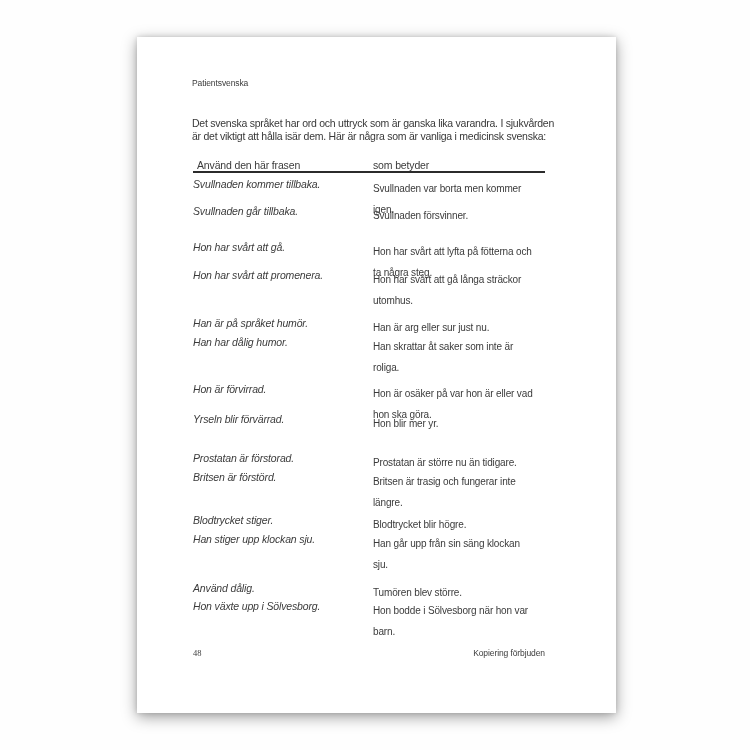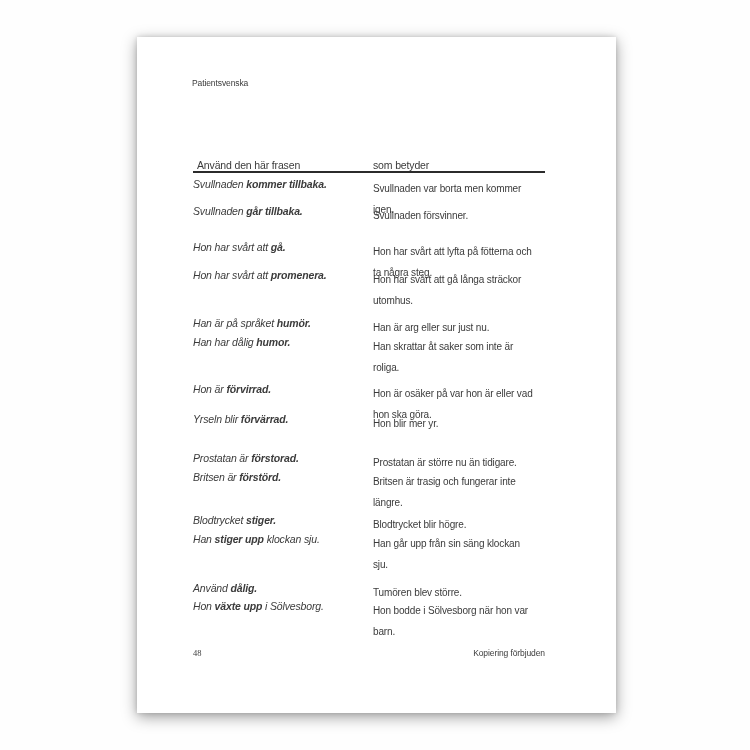--- a/index.html
+++ b/index.html
@@ -69,21 +69,21 @@
     position: absolute;
     left: 56px;
     top: 0;
     width: 182px;
     font-size: 10.5px;
     line-height: 12.5px;
     letter-spacing: -0.15px;
     font-style: italic;
     color: #3b3b3b;
   }
-  .cell-left .bold { font-weight: bold; }
+  .cell-left .bold { font-weight: normal; }
   .cell-right {
     position: absolute;
     left: 236px;
     top: 0;
     width: 214px;
     font-size: 10px;
     line-height: 21px;
     letter-spacing: -0.15px;
     color: #3b3b3b;
     white-space: pre-line;
@@ -101,20 +101,22 @@
   .footer .notice { position: absolute; right: 71px; top: 0; }
 </style>
 </head>
 <body>
 
 <div class="stage">
   <div class="page">
 
     <div class="running-header">Patientsvenska</div>
 
+    <div class="intro">Det svenska språket har ord och uttryck som är ganska lika varandra. I sjukvården
+är det viktigt att hålla isär dem. Här är några som är vanliga i medicinsk svenska:</div>
 
     <div class="thead">
       <span class="col1">Använd den här frasen</span>
       <span class="col2">som betyder</span>
     </div>
     <div class="head-rule"></div>
 
     <div class="row" style="top:141px">
       <div class="cell-left"><span>Svullnaden </span><span class="bold">kommer tillbaka.</span></div>
       <div class="cell-right">Svullnaden var borta men kommer

